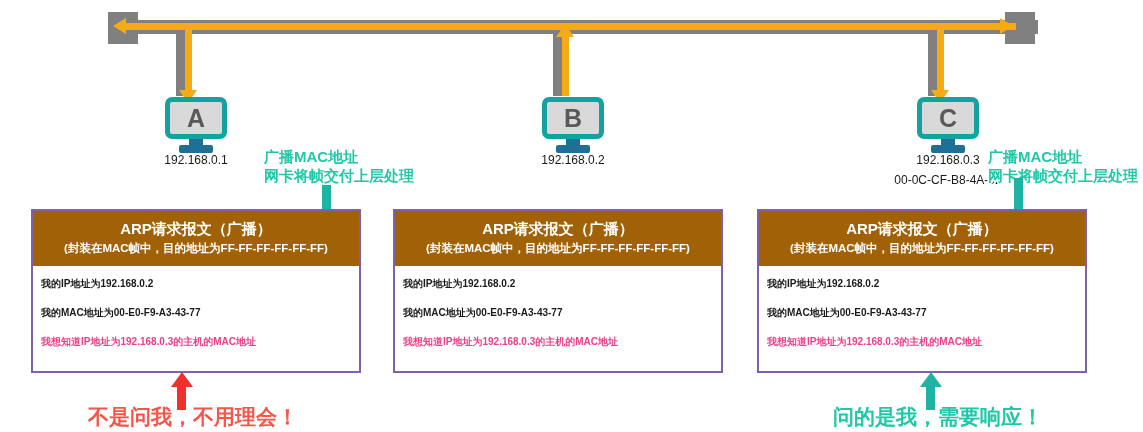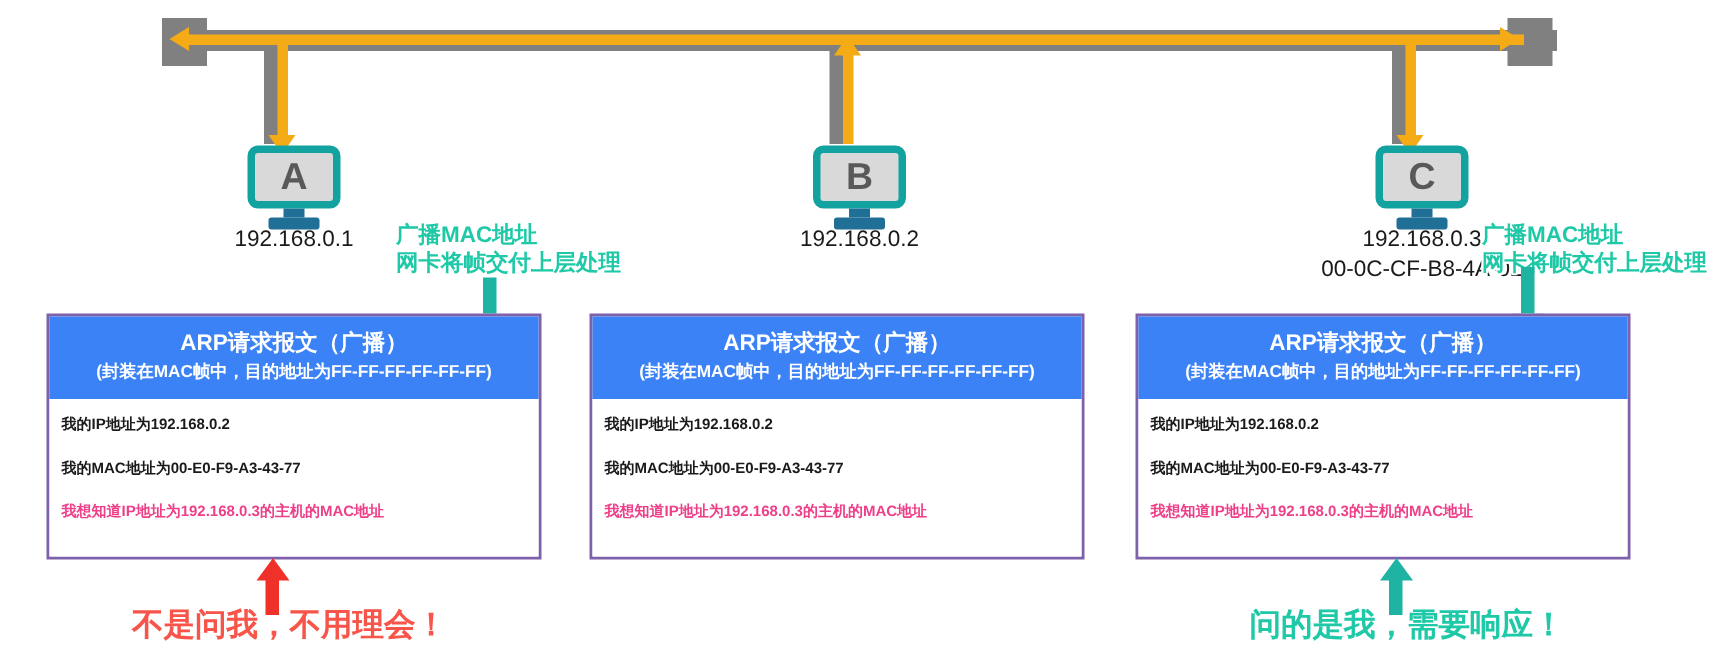--- a/index.html
+++ b/index.html
@@ -132,21 +132,21 @@
   }
   .host-a { left: 165px; top: 97px; }
   .host-b { left: 542px; top: 97px; }
   .host-c { left: 917px; top: 97px; }
 
   
   .addr {
     position: absolute;
     text-align: center;
     color: #1a1a1a;
-    font-size: 15px;
+    font-size: 12px;
     line-height: 20px;
     white-space: nowrap;
   }
   .addr-a { left: 106px; top: 150px; width: 180px; }
   .addr-b { left: 483px; top: 150px; width: 180px; }
   .addr-c { left: 858px; top: 150px; width: 180px; }
 
   
   .teal-note {
     position: absolute;
@@ -218,21 +218,21 @@
     width: 330px;
     border: 2px solid #7f60ab;
     box-sizing: border-box;
     background: #ffffff;
   }
   .arp-box-1 { left: 31px; top: 209px; }
   .arp-box-2 { left: 393px; top: 209px; }
   .arp-box-3 { left: 757px; top: 209px; }
 
   .arp-header {
-    background: #3b82f6;
+    background: #a16207;
     color: #ffffff;
     padding: 7px 6px 8px 6px;
     text-align: center;
   }
   .arp-title {
     font-size: 15px;
     font-weight: bold;
     line-height: 21px;
     white-space: nowrap;
   }

